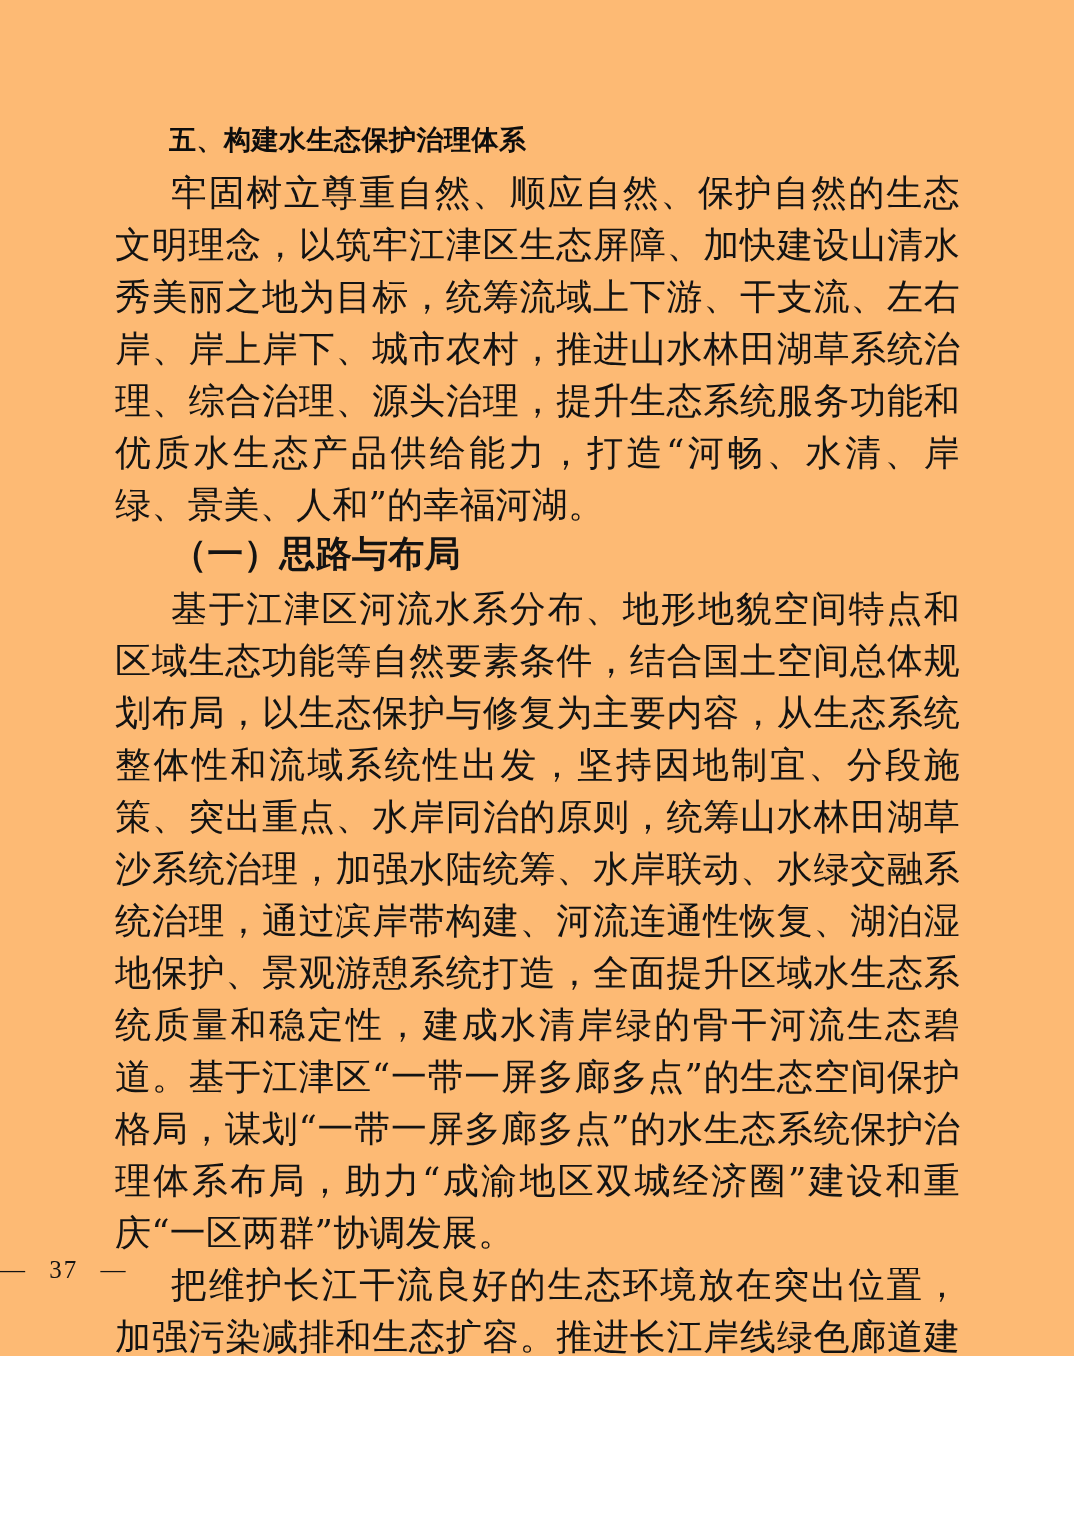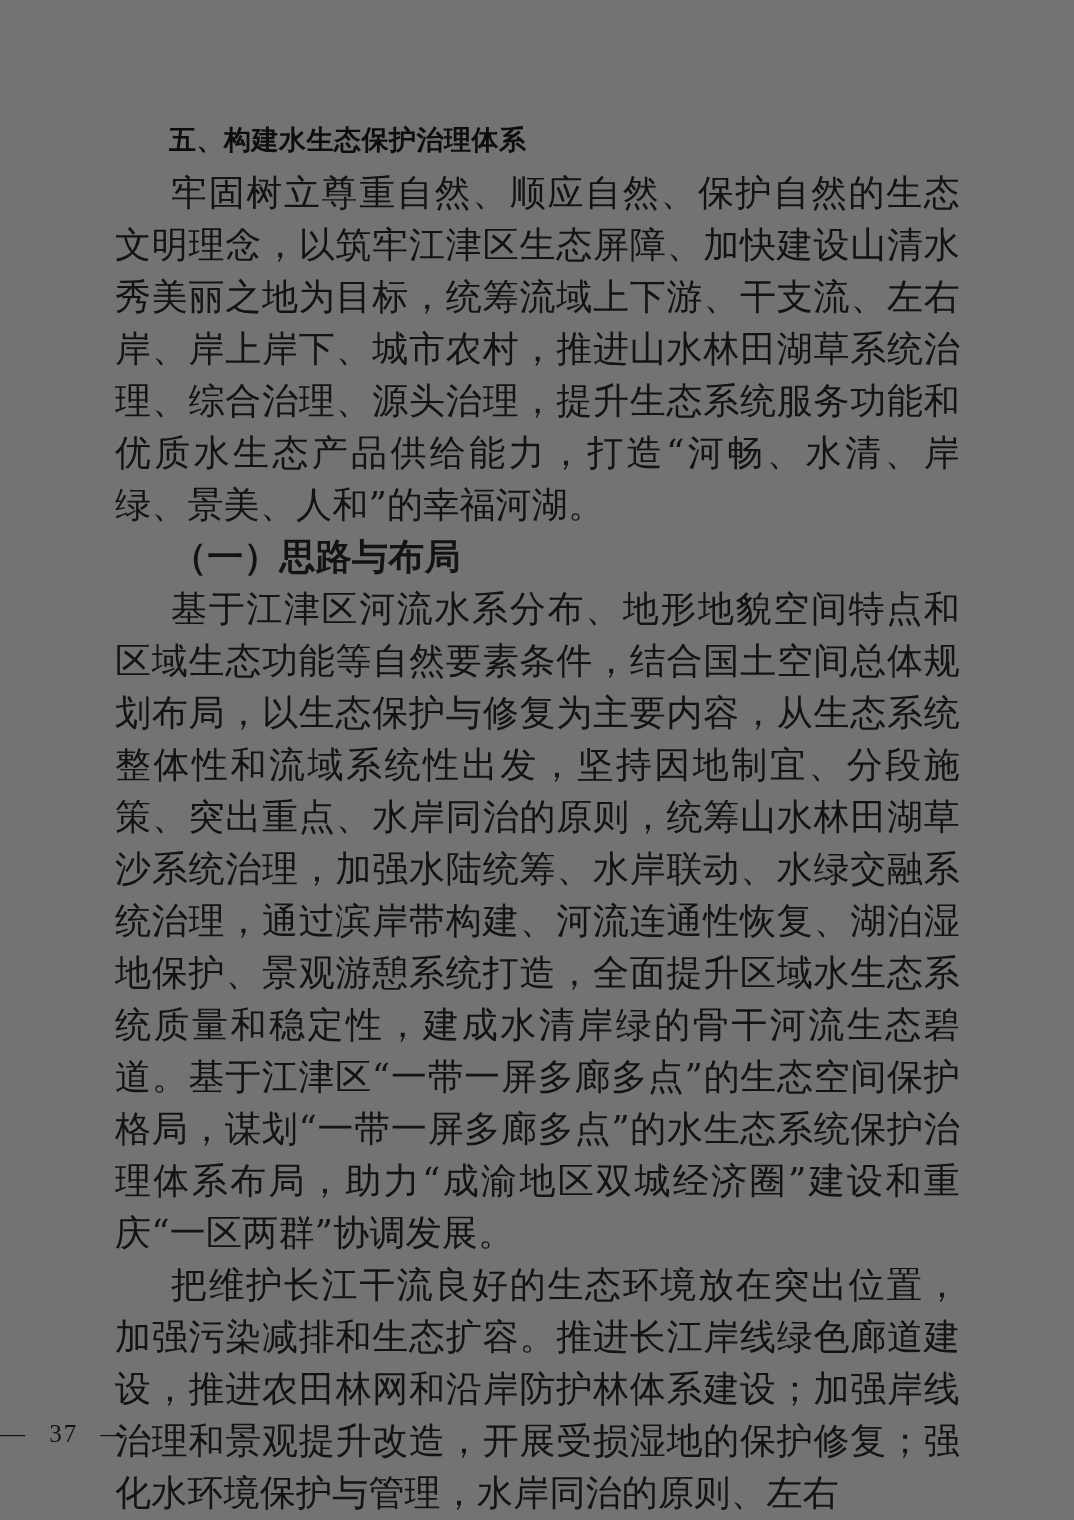--- a/index.html
+++ b/index.html
@@ -3,22 +3,22 @@
 <meta charset="utf-8">
 <style>
   html, body {
     margin: 0;
     padding: 0;
     background: #ffffff;
   }
   .page {
     position: relative;
     width: 1074px;
-    height: 1520px;
-    background: #737373;
+    height: 1356px;
+    background: #fdba74;
     box-sizing: border-box;
     overflow: hidden;
     font-family: "DejaVu Serif", "Liberation Serif", serif;
     color: #131313;
   }
   .content {
     position: absolute;
     left: 115px;
     top: 120px;
     width: 845px;
@@ -38,21 +38,21 @@
     line-height: 52px;
     text-indent: 56px;
     margin: 0;
     text-align: justify;
     text-justify: inter-ideograph;
     letter-spacing: 0.2px;
     color: #131313;
   }
   .para.subhead {
     font-weight: bold;
-    font-family: Liberation Serif, serif;
+    font-family: Liberation Mono, monospace;
   }
   .footer {
     position: absolute;
     left: 0;
     right: 17px;
     bottom: 72px;
     text-align: left;
     font-size: 25px;
     letter-spacing: 2px;
     color: #131313;

